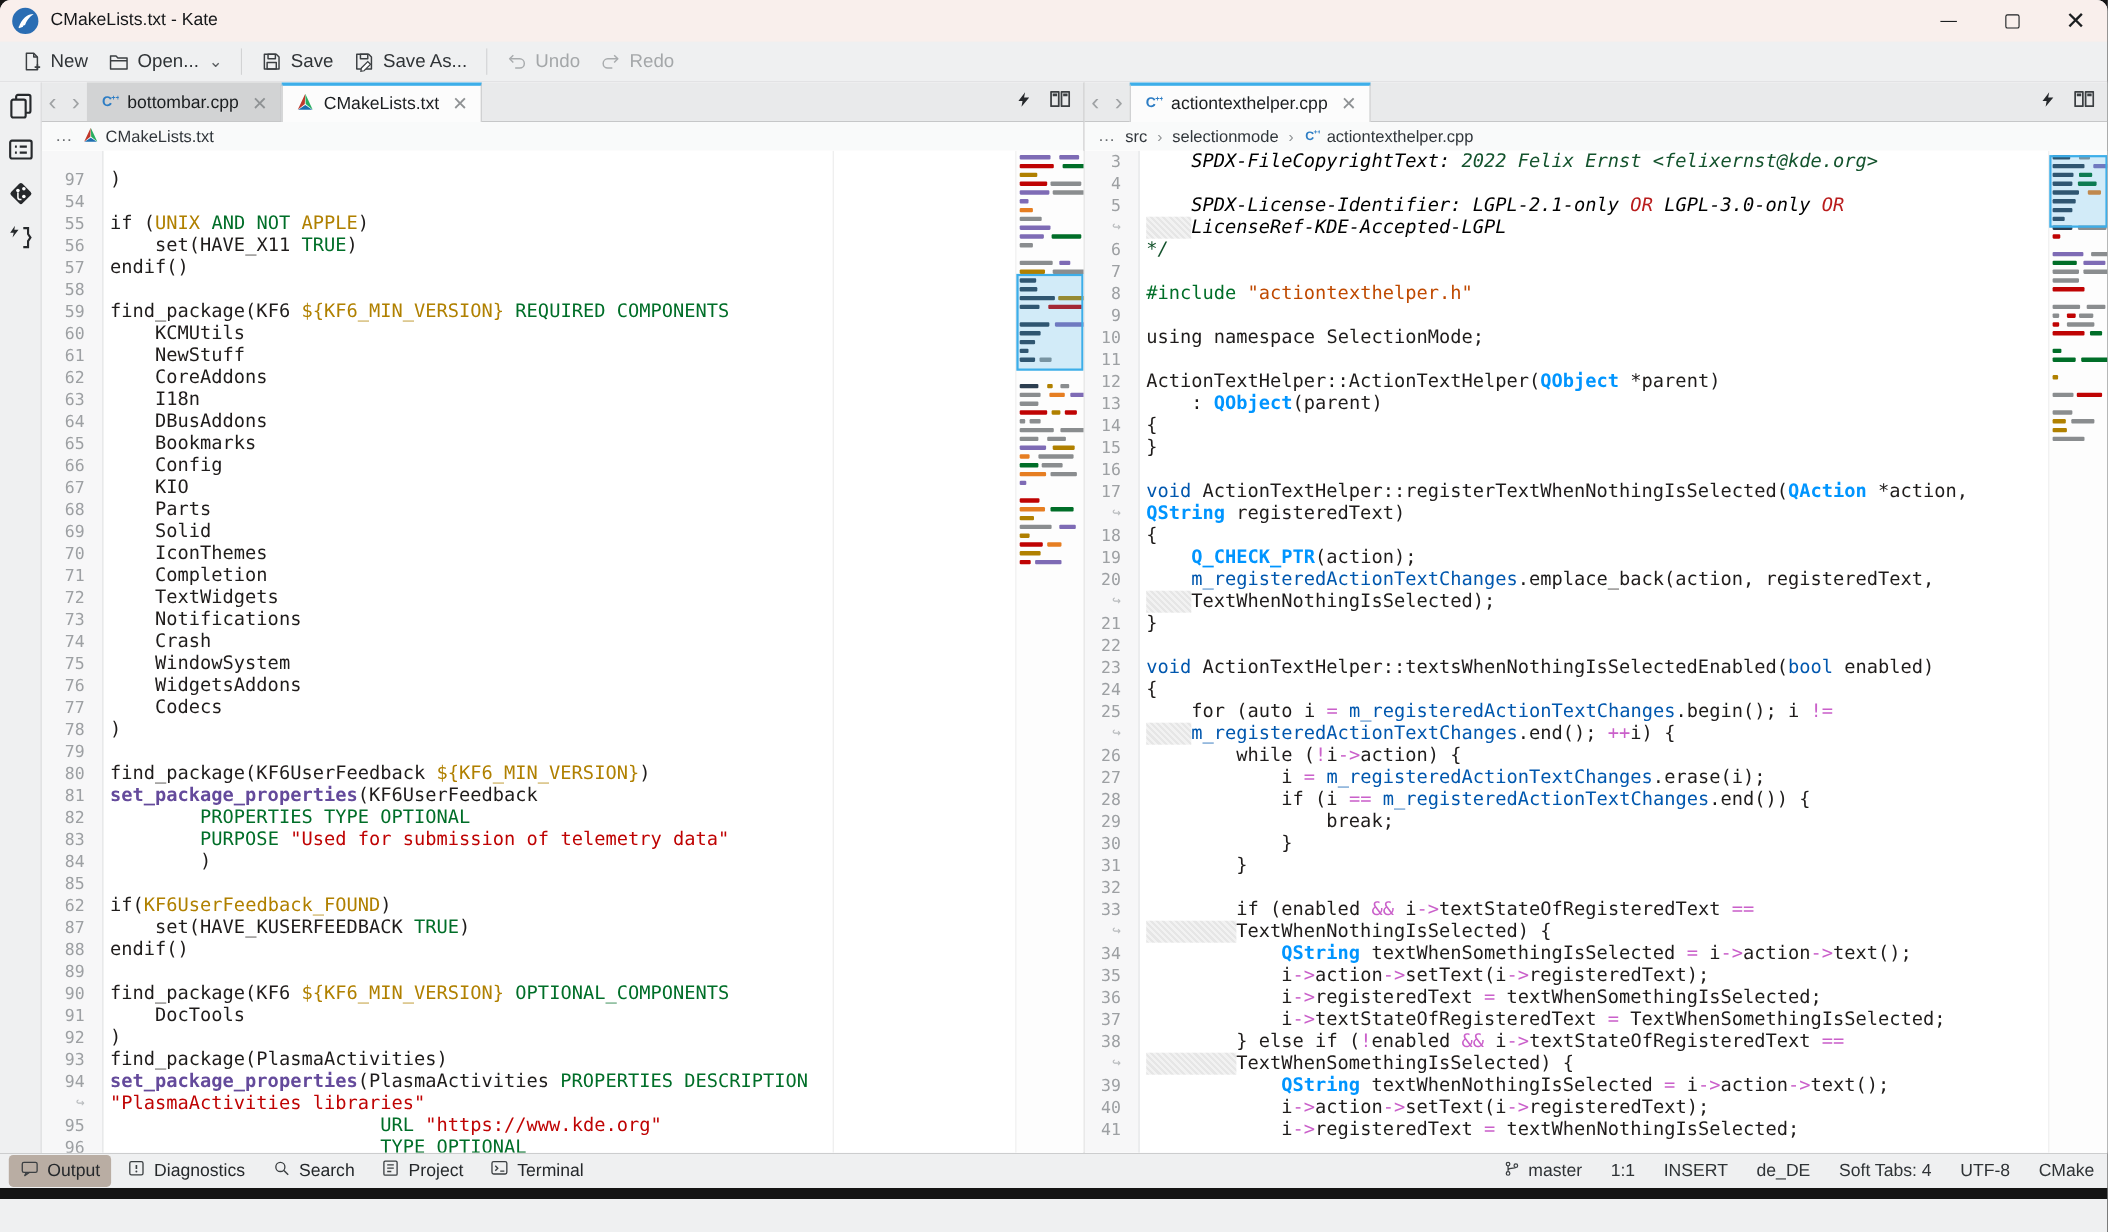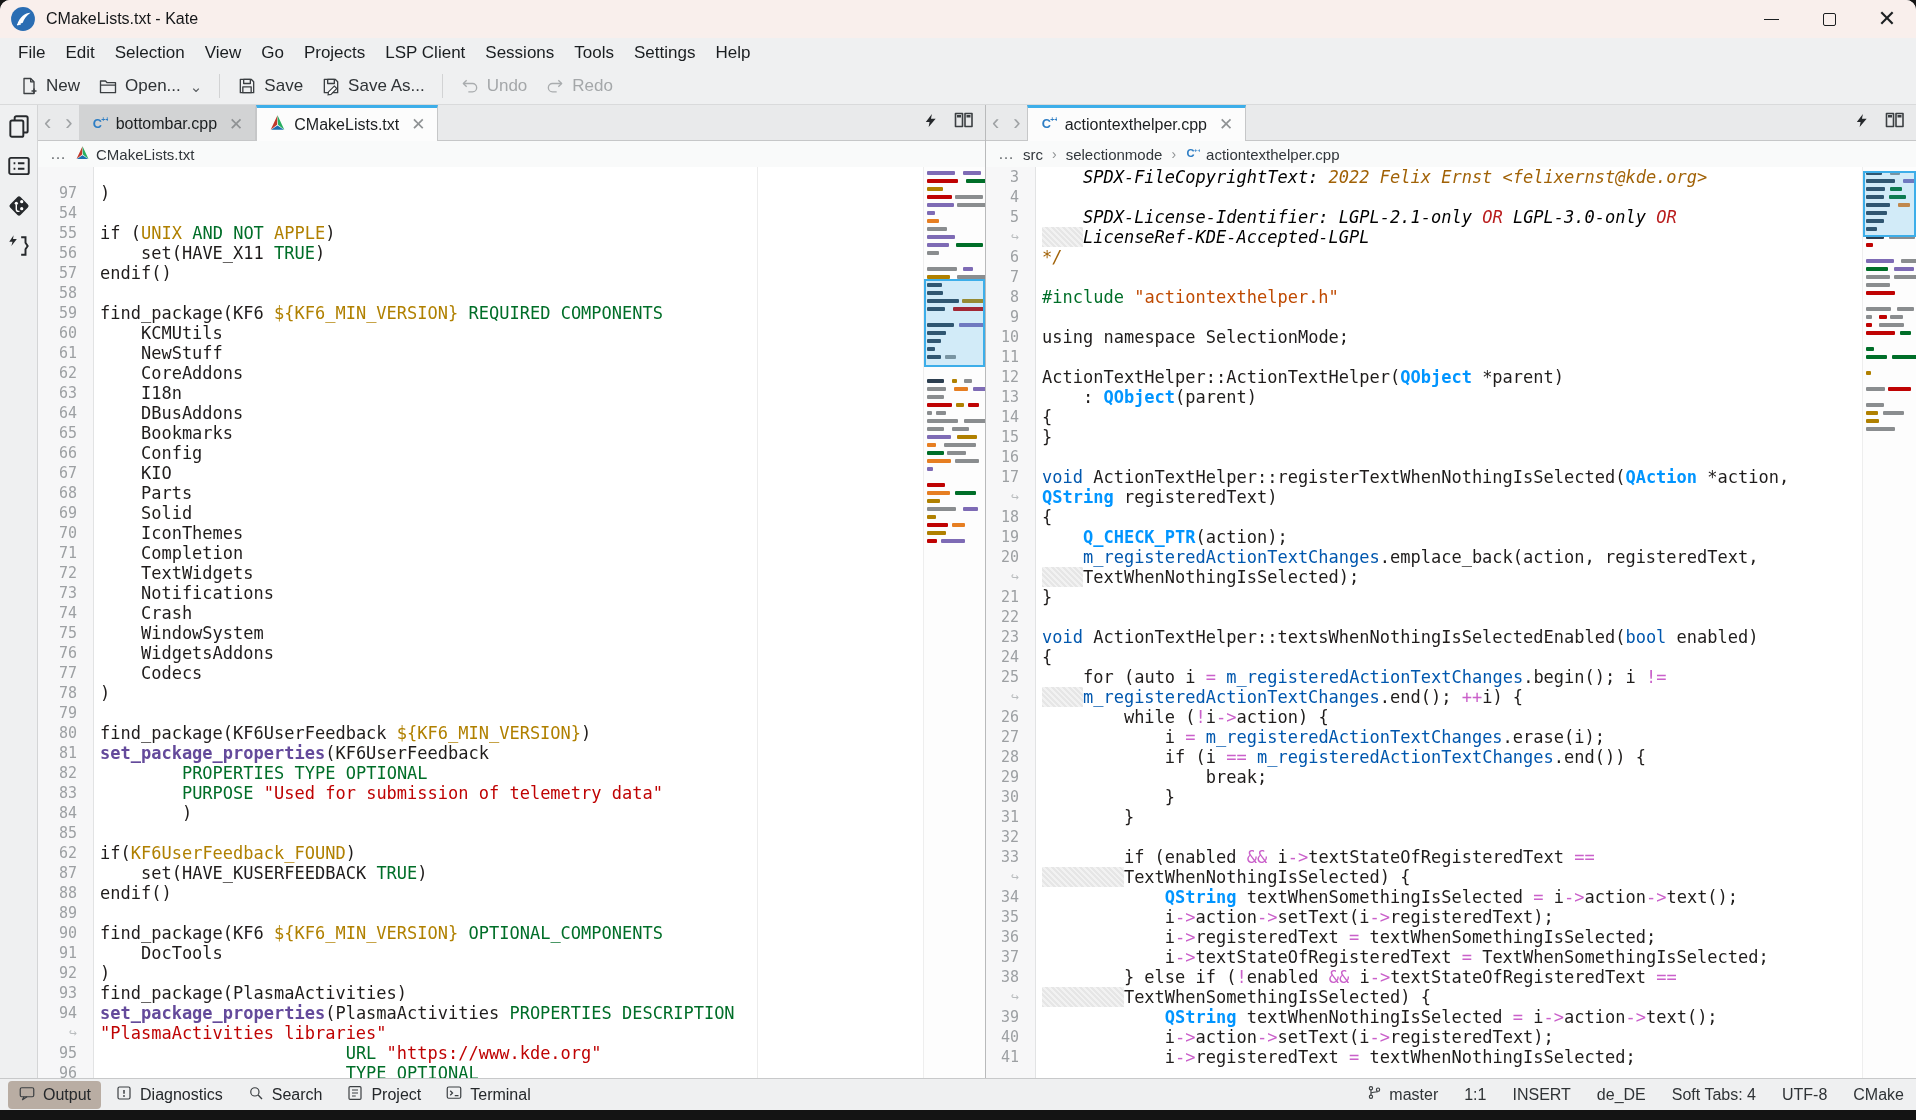--- a/index.html
+++ b/index.html
@@ -70,21 +70,21 @@
   .sg-k  { color:#1f1c1b; font-weight:normal; }
   .sg-pf { color:#644a9b; font-weight:bold; }
   .sg-v  { color:#b08000; }
   .sg-g  { color:#006e28; }
   .sg-s  { color:#bf0303; }
   .sg-inc{ color:#bf4900; }
   .sg-t  { color:#0057ae; }
   .sg-qt { color:#0095ff; font-weight:bold; }
   .sg-m  { color:#0057ae; }
   .sg-op { color:#ca60ca; }
-  .sg-c  { color:#a16207; font-style:italic; }
+  .sg-c  { color:#14532d; font-style:italic; }
   .sg-ct { color:#000000; font-style:italic; }
   .sg-cto{ color:#b91c1c; font-style:italic; }
   .sg-ind{ background-image:repeating-linear-gradient(45deg,#e6e6e6 0 2px,#f2f2f2 2px 4px); }
 
   
   .minimap { position:absolute; top:0; right:0; bottom:0; background:#fdfdfd; border-left:1px solid #eee; }
   .mmbar { position:absolute; height:4px; border-radius:1px; }
   .mmvp { position:absolute; left:0; right:0; border:2px solid #3daee9; background:rgba(61,174,233,0.22); }
 
   
@@ -115,33 +115,20 @@
         </div>
       <div class="winbtn">
           <div class="glyph-max"></div>
         </div>
       <div class="winbtn">
           <span class="glyph-close">✕</span>
         </div>
     </div>
   </div>
 
-  <div class="menubar" id="menubar">
-      <div class="menuitem">File</div>
-      <div class="menuitem">Edit</div>
-      <div class="menuitem">Selection</div>
-      <div class="menuitem">View</div>
-      <div class="menuitem">Go</div>
-      <div class="menuitem">Projects</div>
-      <div class="menuitem">LSP Client</div>
-      <div class="menuitem">Sessions</div>
-      <div class="menuitem">Tools</div>
-      <div class="menuitem">Settings</div>
-      <div class="menuitem">Help</div>
-    </div>
   <div class="toolbar" id="toolbar">
       <div class="tbtn">
         <span class="ticon">
           <svg width="20" height="20" viewBox="0 0 24 24" xmlns="http://www.w3.org/2000/svg">
             <path d="M6 3 h8 l4 4 v14 h-12 z" fill="none" stroke="#3b3f42" stroke-width="1.6" stroke-linejoin="round"></path>
             <path d="M14 3 v4 h4" fill="none" stroke="#3b3f42" stroke-width="1.6" stroke-linejoin="round"></path>
             <path d="M15 18 h6 M18 15 v6" stroke="#3b3f42" stroke-width="1.8"></path>
           </svg>
         </span>
         <span class="tlabel">New</span>

